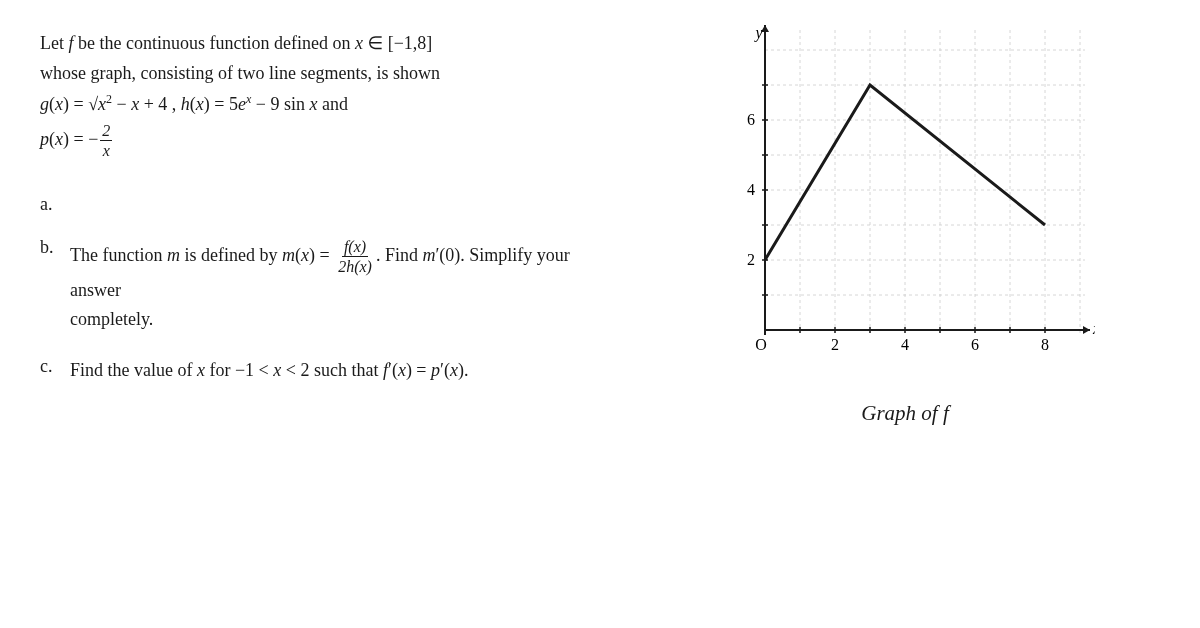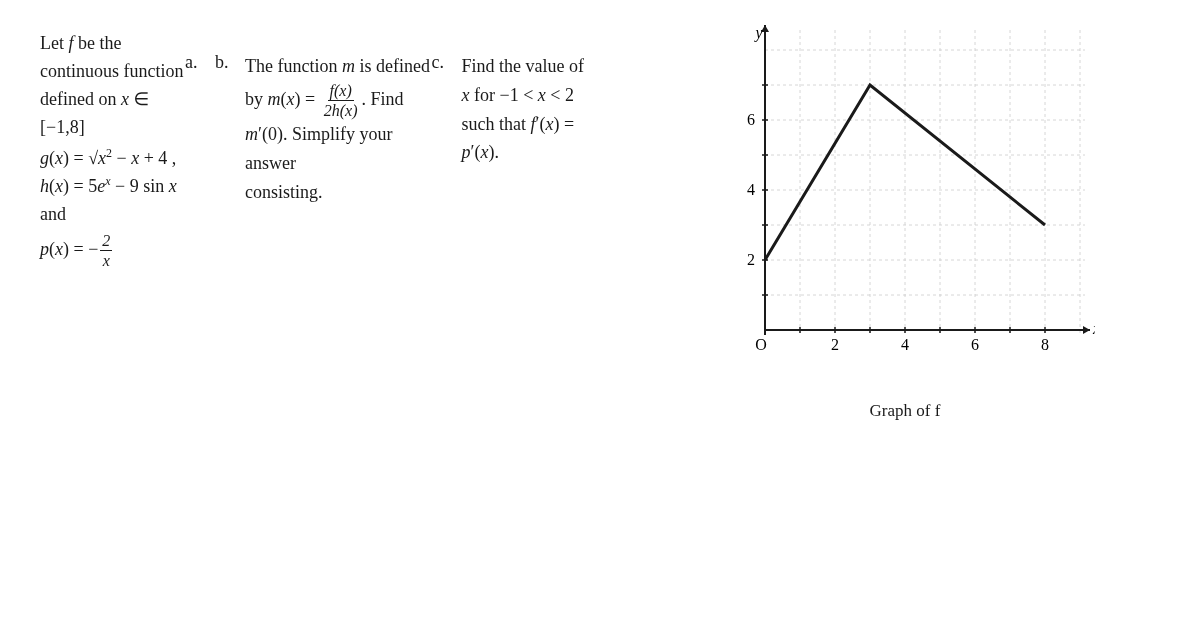--- a/index.html
+++ b/index.html
@@ -11,21 +11,21 @@
       font-size: 18px;
       color: #1a1a1a;
       display: flex;
       flex-direction: row;
       overflow: hidden;
     }
     .left-panel {
       width: 620px;
       padding: 30px 30px 20px 40px;
       display: flex;
-      flex-direction: row;
+      flex-direction: column;
       gap: 0;
     }
     .intro-text {
       line-height: 1.55;
       margin-bottom: 10px;
     }
     .intro-text p {
       margin-bottom: 2px;
     }
     .math-inline {
@@ -74,59 +74,61 @@
       justify-content: flex-start;
     }
     .graph-container {
       position: relative;
       width: 380px;
       height: 380px;
       margin-top: 5px;
     }
     .graph-label {
       text-align: center;
+      font-style: italic;
       margin-top: 6px;
-      font-size: 17px;
+      font-size: 21px;
     }
     svg.graph {
       width: 380px;
       height: 380px;
     }
     sup {
       font-size: 12px;
       vertical-align: super;
     }
   </style>
 </head>
 <body>
 
 <div class="left-panel">
   <div class="intro-text">
     <p>Let <span class="math-inline">f</span> be the continuous function defined on <span class="math-inline">x</span> ∈ [−1,8]</p>
+    <p>whose graph, consisting of two line segments, is shown</p>
     <p><span class="math-inline">g</span>(<span class="math-inline">x</span>) = √<span class="math-inline">x</span><sup>2</sup> − <span class="math-inline">x</span> + 4 , <span class="math-inline">h</span>(<span class="math-inline">x</span>) = 5<span class="math-inline">e</span><sup><span class="math-inline">x</span></sup> − 9 sin <span class="math-inline">x</span> and</p>
     <p><span class="math-inline">p</span>(<span class="math-inline">x</span>) = −<span class="fraction">
           <span class="num">2</span>
           <span class="den"><span class="math-inline">x</span></span>
         </span></p>
   </div>
 
   <div class="part">
     <span class="part-label">a.</span>
     <div class="part-text">
     </div>
   </div>
 
   <div class="part">
     <span class="part-label">b.</span>
     <div class="part-text">
       <p>The function <span class="math-inline">m</span> is defined by <span class="math-inline">m</span>(<span class="math-inline">x</span>) = <span class="fraction">
             <span class="num"><span class="math-inline">f</span>(<span class="math-inline">x</span>)</span>
             <span class="den">2<span class="math-inline">h</span>(<span class="math-inline">x</span>)</span>
           </span>. Find <span class="math-inline">m</span>′(0). Simplify your answer</p>
-      <p>consisting.</p>
+      <p>completely.</p>
     </div>
   </div>
 
   <div class="part">
     <span class="part-label">c.</span>
     <div class="part-text">
       <p>Find the value of <span class="math-inline">x</span> for −1 &lt; <span class="math-inline">x</span> &lt; 2 such that <span class="math-inline">f</span>′(<span class="math-inline">x</span>) = <span class="math-inline">p</span>′(<span class="math-inline">x</span>).</p>
     </div>
   </div>
 </div>

